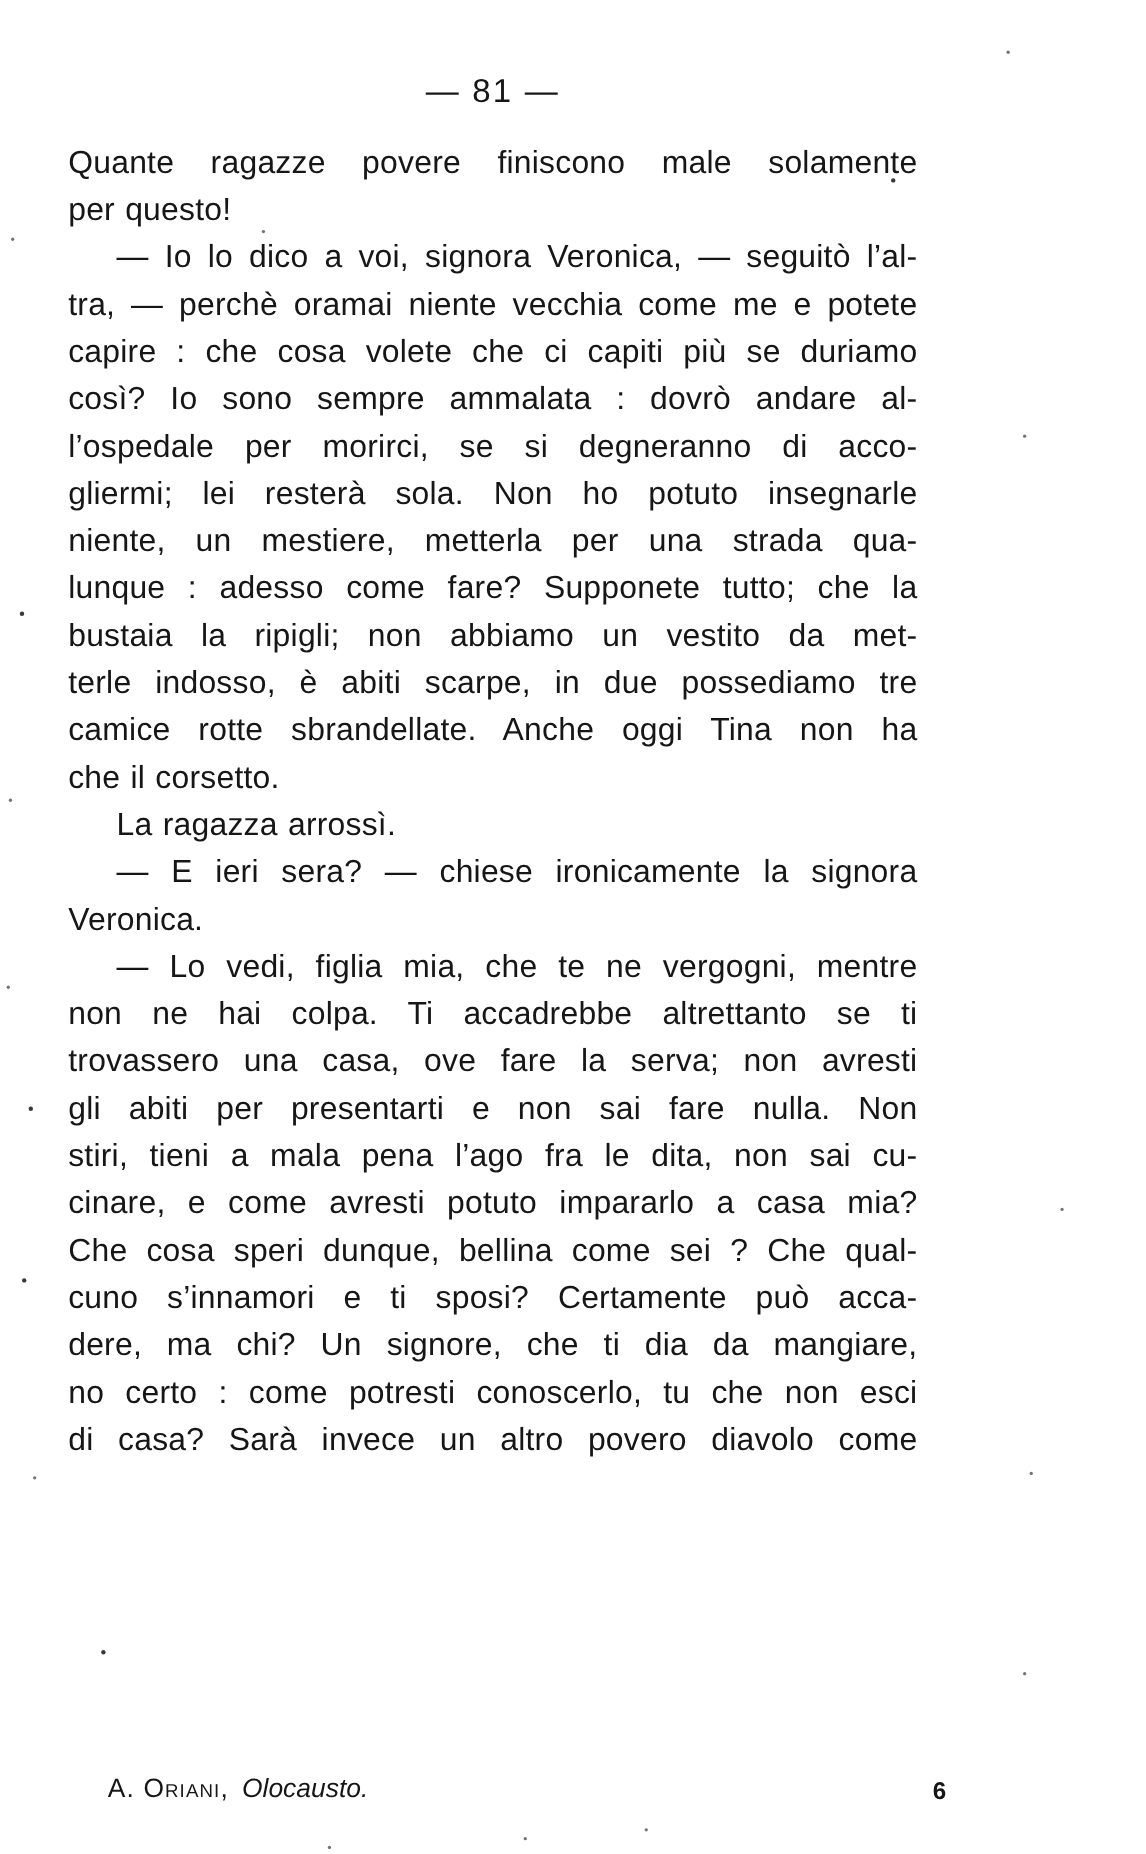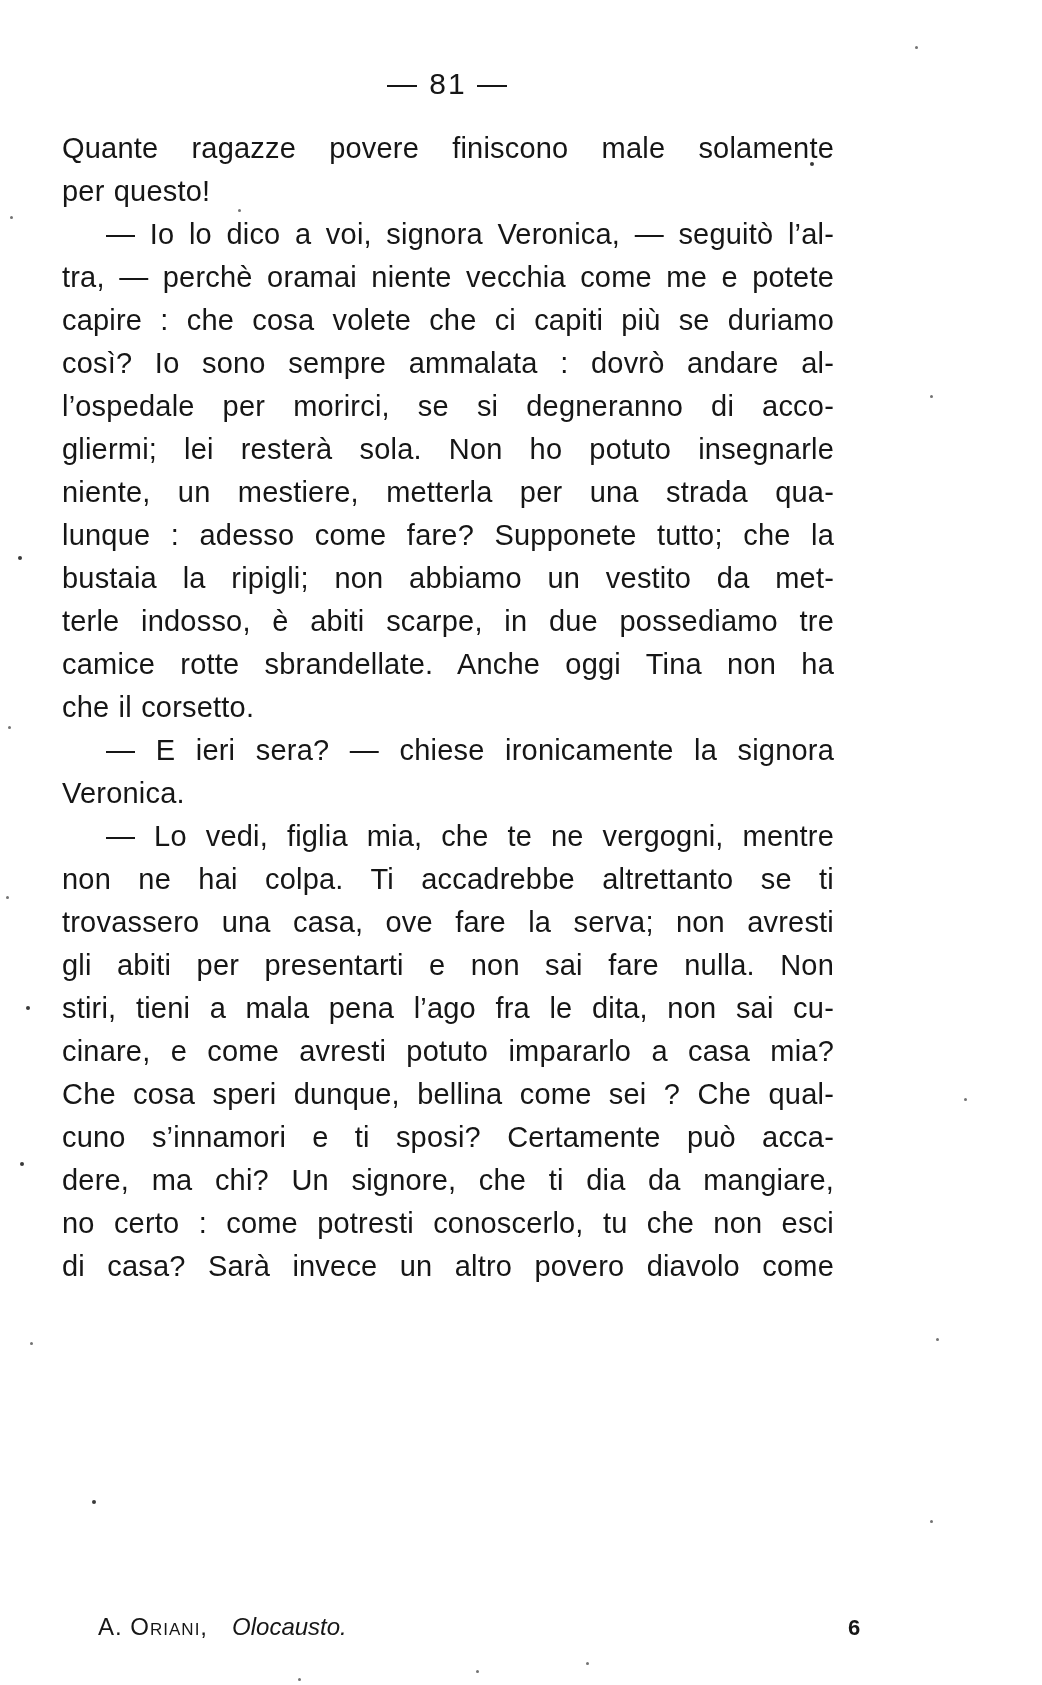--- a/index.html
+++ b/index.html
@@ -33,21 +33,21 @@
   .line.last { text-align-last:left; }
   .line.indent { text-indent:44px; }
   .page-footer {
     position:absolute; left:62px; top:1605px; width:772px; height:50px;
   }
   .footer-imprint {
     position:absolute; left:36px; top:6px;
     font-size:24px; line-height:32px;
   }
   .footer-author { font-variant:small-caps; letter-spacing:1px; }
-  .footer-work { font-style:italic; margin-left:24px; }
+  .footer-work { font-style:italic; margin-left:12px; }
   .signature-mark {
     position:absolute; left:786px; top:10px;
     font-size:22px; font-weight:bold;
   }
   .speck {
     position:absolute; background:var(--ink); border-radius:50%;
     width:4px; height:4px; opacity:0.85;
   }
   .speck.s2 { width:3px; height:3px; opacity:0.6; }
 </style>
@@ -69,20 +69,23 @@
         <div class="line">capire : che cosa volete che ci capiti più se duriamo</div>
         <div class="line">così? Io sono sempre ammalata : dovrò andare al-</div>
         <div class="line">l’ospedale per morirci, se si degneranno di acco-</div>
         <div class="line">gliermi; lei resterà sola. Non ho potuto insegnarle</div>
         <div class="line">niente, un mestiere, metterla per una strada qua-</div>
         <div class="line">lunque : adesso come fare? Supponete tutto; che la</div>
         <div class="line">bustaia la ripigli; non abbiamo un vestito da met-</div>
         <div class="line">terle indosso, è abiti scarpe, in due possediamo tre</div>
         <div class="line">camice rotte sbrandellate. Anche oggi Tina non ha</div>
         <div class="line last">che il corsetto.</div>
+      </div>
+      <div>
+        <div class="line last indent">La ragazza arrossì.</div>
       </div>
       <div>
         <div class="line indent">— E ieri sera? — chiese ironicamente la signora</div>
         <div class="line last">Veronica.</div>
       </div>
       <div>
         <div class="line indent">— Lo vedi, figlia mia, che te ne vergogni, mentre</div>
         <div class="line">non ne hai colpa. Ti accadrebbe altrettanto se ti</div>
         <div class="line">trovassero una casa, ove fare la serva; non avresti</div>
         <div class="line">gli abiti per presentarti e non sai fare nulla. Non</div>

